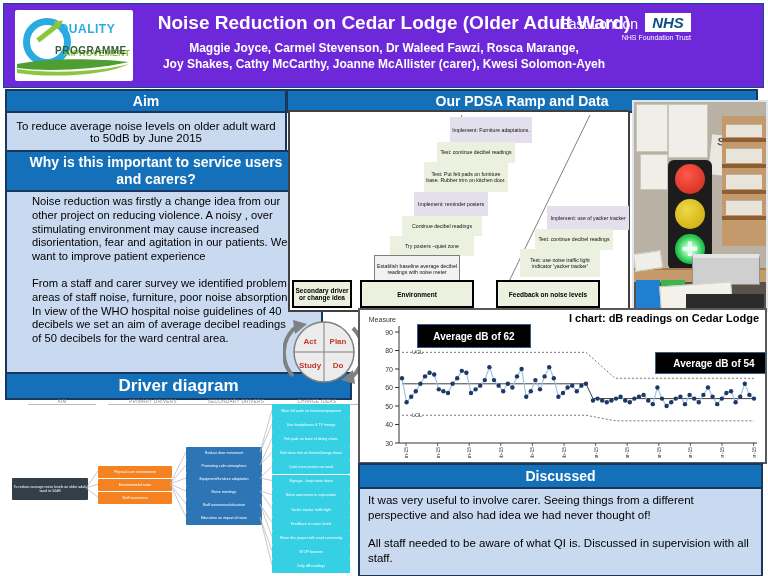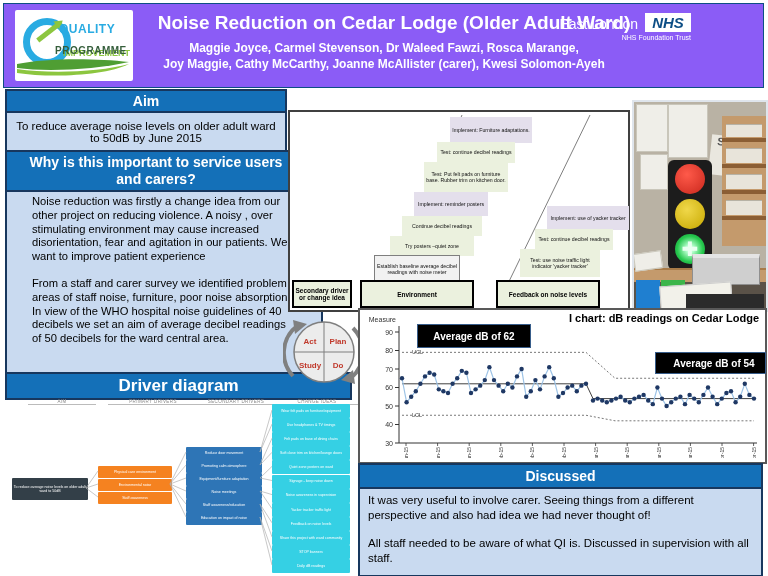--- a/index.html
+++ b/index.html
@@ -1,21 +1,21 @@
 <!DOCTYPE html>
 <html><head>
 <meta charset="utf-8">
 <style>
   html,body{margin:0;padding:0;}
   body{width:768px;height:576px;position:relative;background:#ffffff;
        font-family:"Liberation Sans",sans-serif;overflow:hidden;}
   #poster{position:absolute;inset:0;}
 
   
-  .header{position:absolute;left:3px;top:3px;width:759px;height:83px;background:#8b5cf6;border:1px solid #0d4e85;}
+  .header{position:absolute;left:3px;top:3px;width:759px;height:83px;background:#6d28d9;border:1px solid #0d4e85;}
   .qi-logo{position:absolute;left:11px;top:6px;width:118px;height:71px;background:#ffffff;border-radius:2px;}
   .qi-q{position:absolute;left:8px;top:8px;width:34px;height:34px;border:7px solid #29abe2;border-radius:50%;}
   .qi-arrow{position:absolute;left:20px;top:20px;width:26px;height:5px;background:#8cc63f;transform:rotate(-38deg);}
   .qi-arrow:after{content:"";position:absolute;right:-6px;top:-3px;border-left:8px solid #8cc63f;border-top:5px solid transparent;border-bottom:6px solid transparent;}
   .qi-t1{position:absolute;left:44px;top:12px;font-size:12px;font-weight:bold;color:#29abe2;letter-spacing:.5px;}
   .qi-t2{position:absolute;left:48px;top:38px;font-size:9px;font-weight:bold;color:#8cc63f;}
   .qi-t3{position:absolute;left:40px;top:35px;font-size:10px;font-weight:bold;color:#355e3b;letter-spacing:.5px;}
   .poster-title{position:absolute;left:140px;top:8px;width:500px;text-align:center;color:#ffffff;font-size:19px;font-weight:bold;}
   .authors{position:absolute;left:120px;top:36px;width:520px;text-align:center;color:#ffffff;font-size:12px;font-weight:bold;line-height:16px;}
   .trust{position:absolute;right:125px;top:12px;color:#ffffff;font-size:14px;}
@@ -89,21 +89,21 @@
       <div class="qi-t2">IMPROVEMENT</div>
       <div class="qi-t3">PROGRAMME</div>
       <svg width="118" height="24" style="position:absolute;left:0;top:46px">
         <path d="M2,8 C30,2 80,2 114,6 C80,14 30,16 2,12 Z" fill="#4f9e33"></path>
         <path d="M2,13 C35,18 85,16 114,8 C90,20 35,22 2,17 Z" fill="#8cc63f"></path>
       </svg>
     </div>
     <div class="poster-title">Noise Reduction on Cedar Lodge (Older Adult Ward)</div>
     <div class="authors">
       <div>Maggie Joyce, Carmel Stevenson, Dr Waleed Fawzi, Rosca Marange,</div>
-      <div>Joy Maggie, Cathy McCarthy, Joanne McAllister (carer), Kwesi Solomon-Ayeh</div>
+      <div>Joy Shakes, Cathy McCarthy, Joanne McAllister (carer), Kwesi Solomon-Ayeh</div>
     </div>
     <div class="trust">East London</div>
     <div class="nhs-box">NHS</div>
     <div class="trust-sub">NHS Foundation Trust</div>
   </div>
 
   <div class="hdr" style="left:5px;top:89px;width:278px;height:20px;font-size:14px;">Aim</div>
   <div class="panel aim-body" style="left:5px;top:111px;width:262px;height:32px;">To reduce average noise levels on older adult ward to 50dB by June 2015</div>
 
   <div class="hdr" style="left:5px;top:150px;width:278px;height:38px;font-size:14px;line-height:17px;padding:0 10px;">Why is this important to service users and carers?</div>
@@ -137,20 +137,21 @@
       <div class="dd-box dd-ci" style="left: 272px; top: 460.4px; width: 76px; height: 12px;">Quiet zone posters on ward</div>
       <div class="dd-box dd-ci" style="left: 272px; top: 474.5px; width: 76px; height: 12px;">Signage - keep noise down</div>
       <div class="dd-box dd-ci" style="left: 272px; top: 488.6px; width: 76px; height: 12px;">Noise awareness in supervision</div>
       <div class="dd-box dd-ci" style="left: 272px; top: 502.7px; width: 76px; height: 12px;">Yacker tracker traffic light</div>
       <div class="dd-box dd-ci" style="left: 272px; top: 516.8px; width: 76px; height: 12px;">Feedback on noise levels</div>
       <div class="dd-box dd-ci" style="left: 272px; top: 530.9px; width: 76px; height: 12px;">Share this project with ward community</div>
       <div class="dd-box dd-ci" style="left: 272px; top: 545px; width: 76px; height: 12px;">STOP banners</div>
       <div class="dd-box dd-ci" style="left: 272px; top: 559.1px; width: 76px; height: 12px;">Daily dB readings</div>
     </div>
 
+  <div class="hdr" style="left:286px;top:89px;width:468px;height:20px;font-size:14px;">Our PDSA Ramp and Data</div>
   <div class="ramp">
     <svg class="overlay" width="338" height="198">
       <line x1="95" y1="192" x2="172" y2="3" stroke="#7f7f7f" stroke-width="1"></line>
       <line x1="208" y1="192" x2="300" y2="3" stroke="#7f7f7f" stroke-width="1"></line>
     </svg>
   <div class="box implement" style="left: 160px; top: 5px; width: 78px; height: 22px;">Implement: Furniture adaptations.</div>
       <div class="box test" style="left: 147px; top: 30px; width: 74px; height: 17px;">Test: continue decibel readings</div>
       <div class="box test" style="left: 134px; top: 50px; width: 80px; height: 26px;">Test: Put felt pads on furniture base. Rubber trim on kitchen door.</div>
       <div class="box implement" style="left: 124px; top: 80px; width: 70px; height: 20px;">Implement: reminder posters</div>
       <div class="box test" style="left: 112px; top: 104px; width: 76px; height: 16px;">Continue decibel readings</div>

